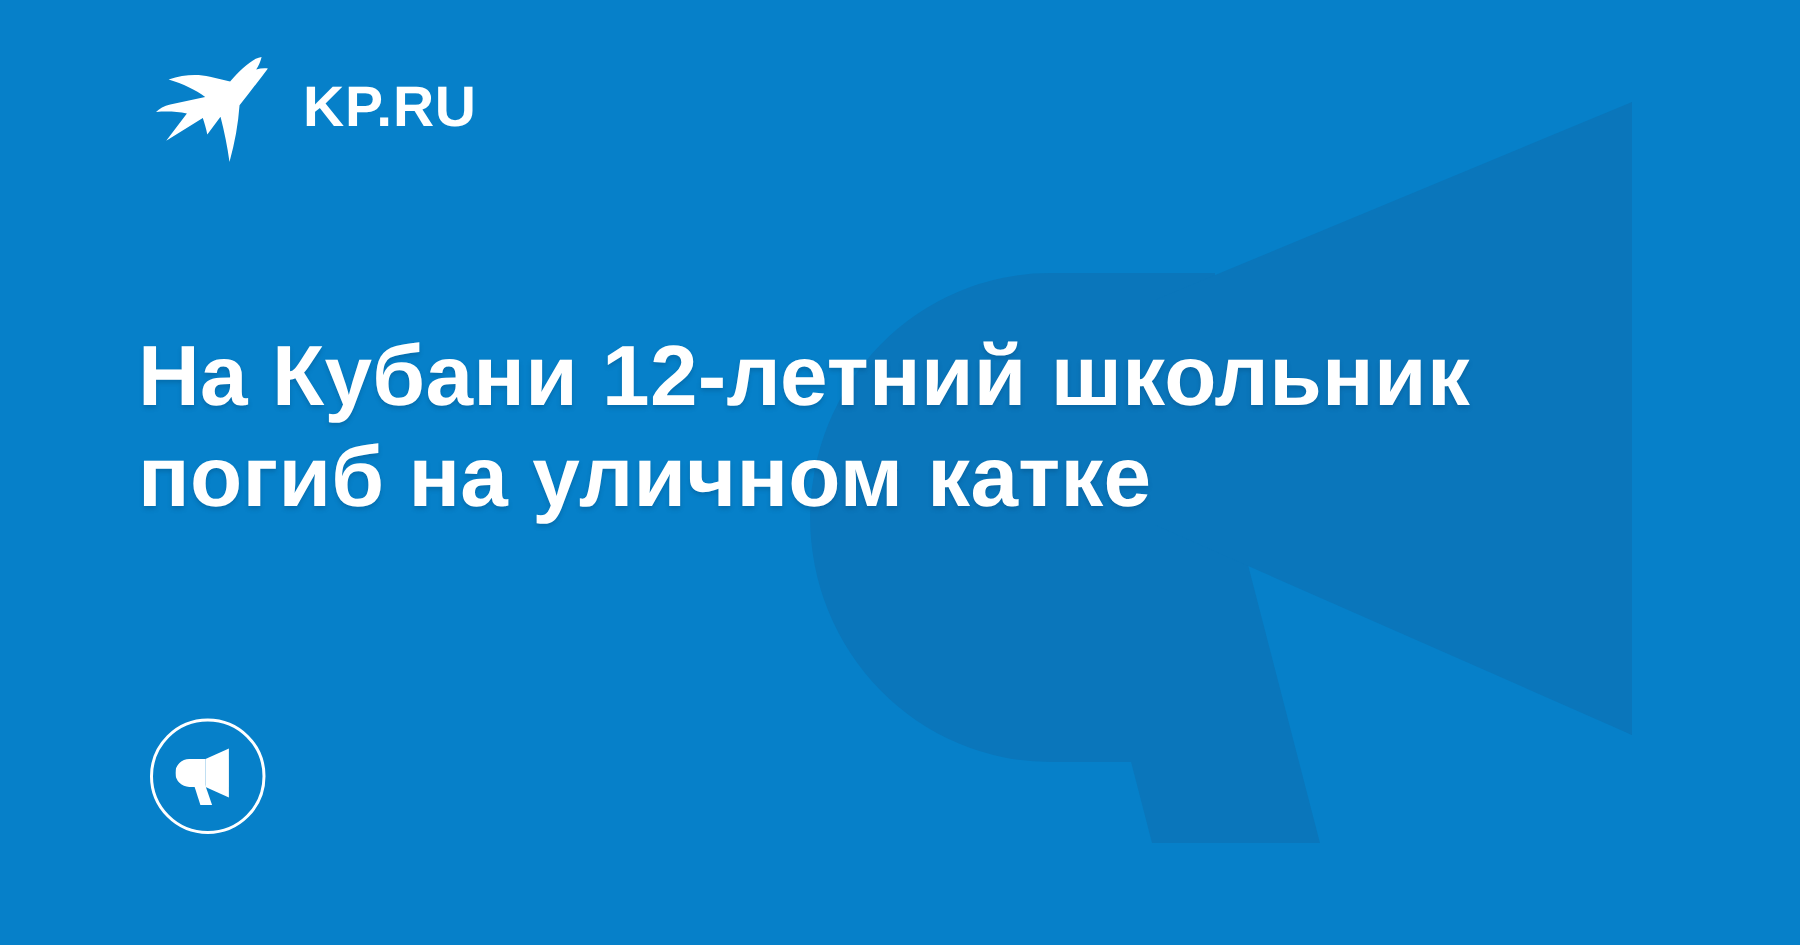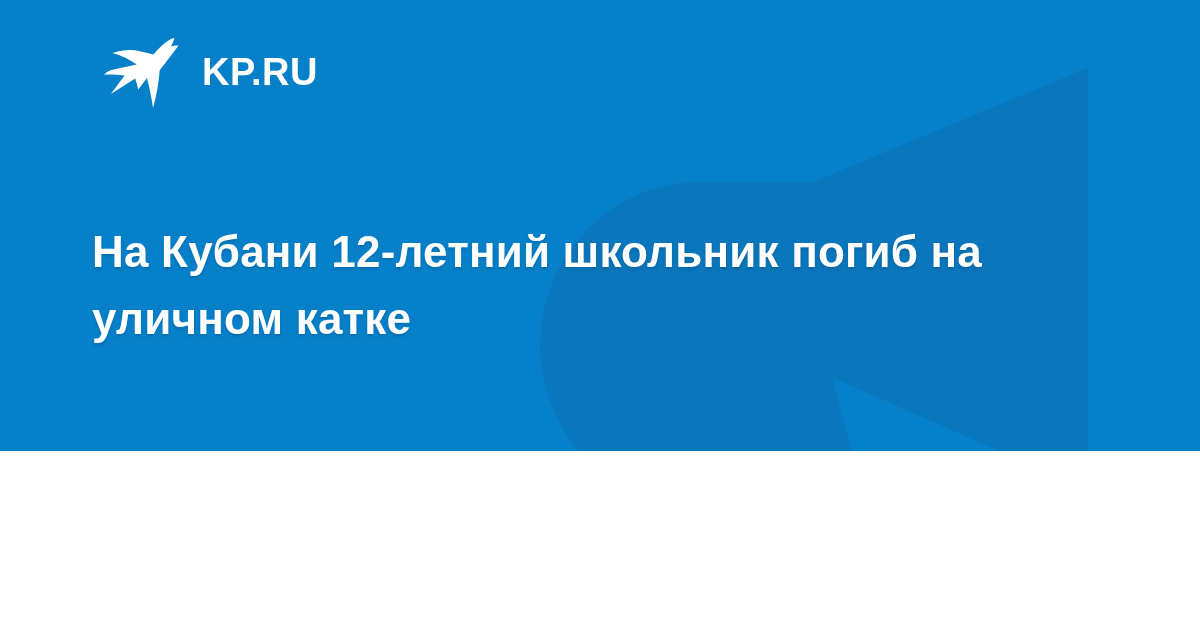--- a/index.html
+++ b/index.html
@@ -11,21 +11,21 @@
   body {
     width: 1200px;
     height: 630px;
     overflow: hidden;
     font-family: "Liberation Sans", "DejaVu Sans", sans-serif;
   }
 
   .card {
     position: relative;
     width: 1200px;
-    height: 451px;
+    height: 630px;
     background: #0680c9;
     overflow: hidden;
   }
 
   
   .watermark {
     position: absolute;
     left: 0;
     top: 0;
     width: 1200px;
@@ -61,21 +61,21 @@
   }
 
   
   .headline {
     position: absolute;
     left: 92px;
     top: 218px;
     width: 960px;
     margin: 0;
     color: #ffffff;
-    font-size: 44px;
+    font-size: 57px;
     font-weight: 700;
     line-height: 67px;
     letter-spacing: 0.2px;
     text-shadow: 0 2px 3px rgba(0, 60, 105, 0.28);
     font-family: "Liberation Sans", "DejaVu Sans", sans-serif;
   }
 
   
   .badge {
     position: absolute;

